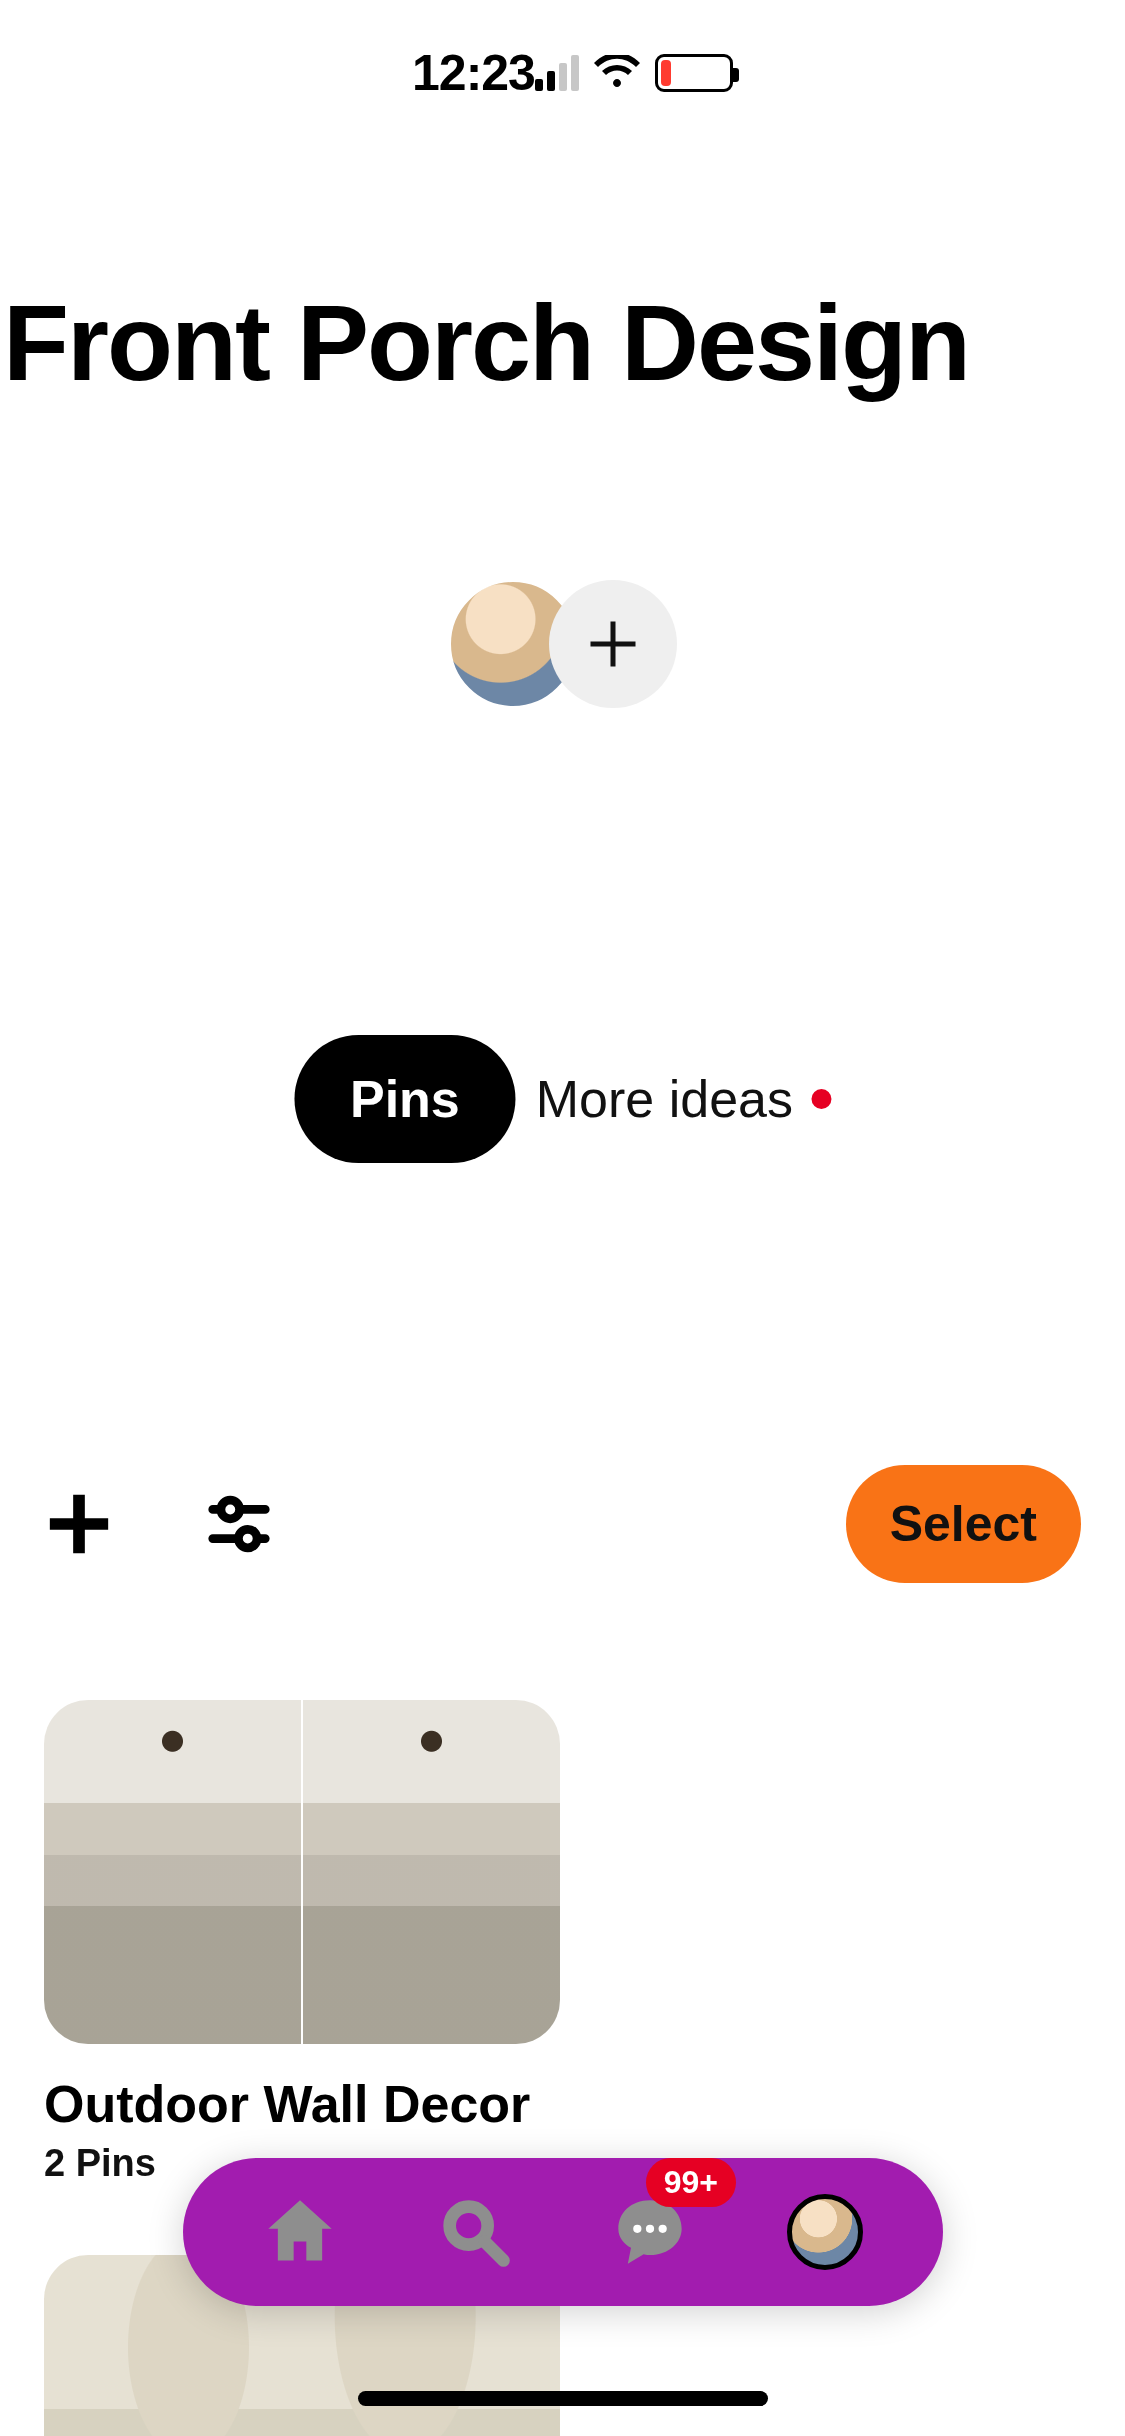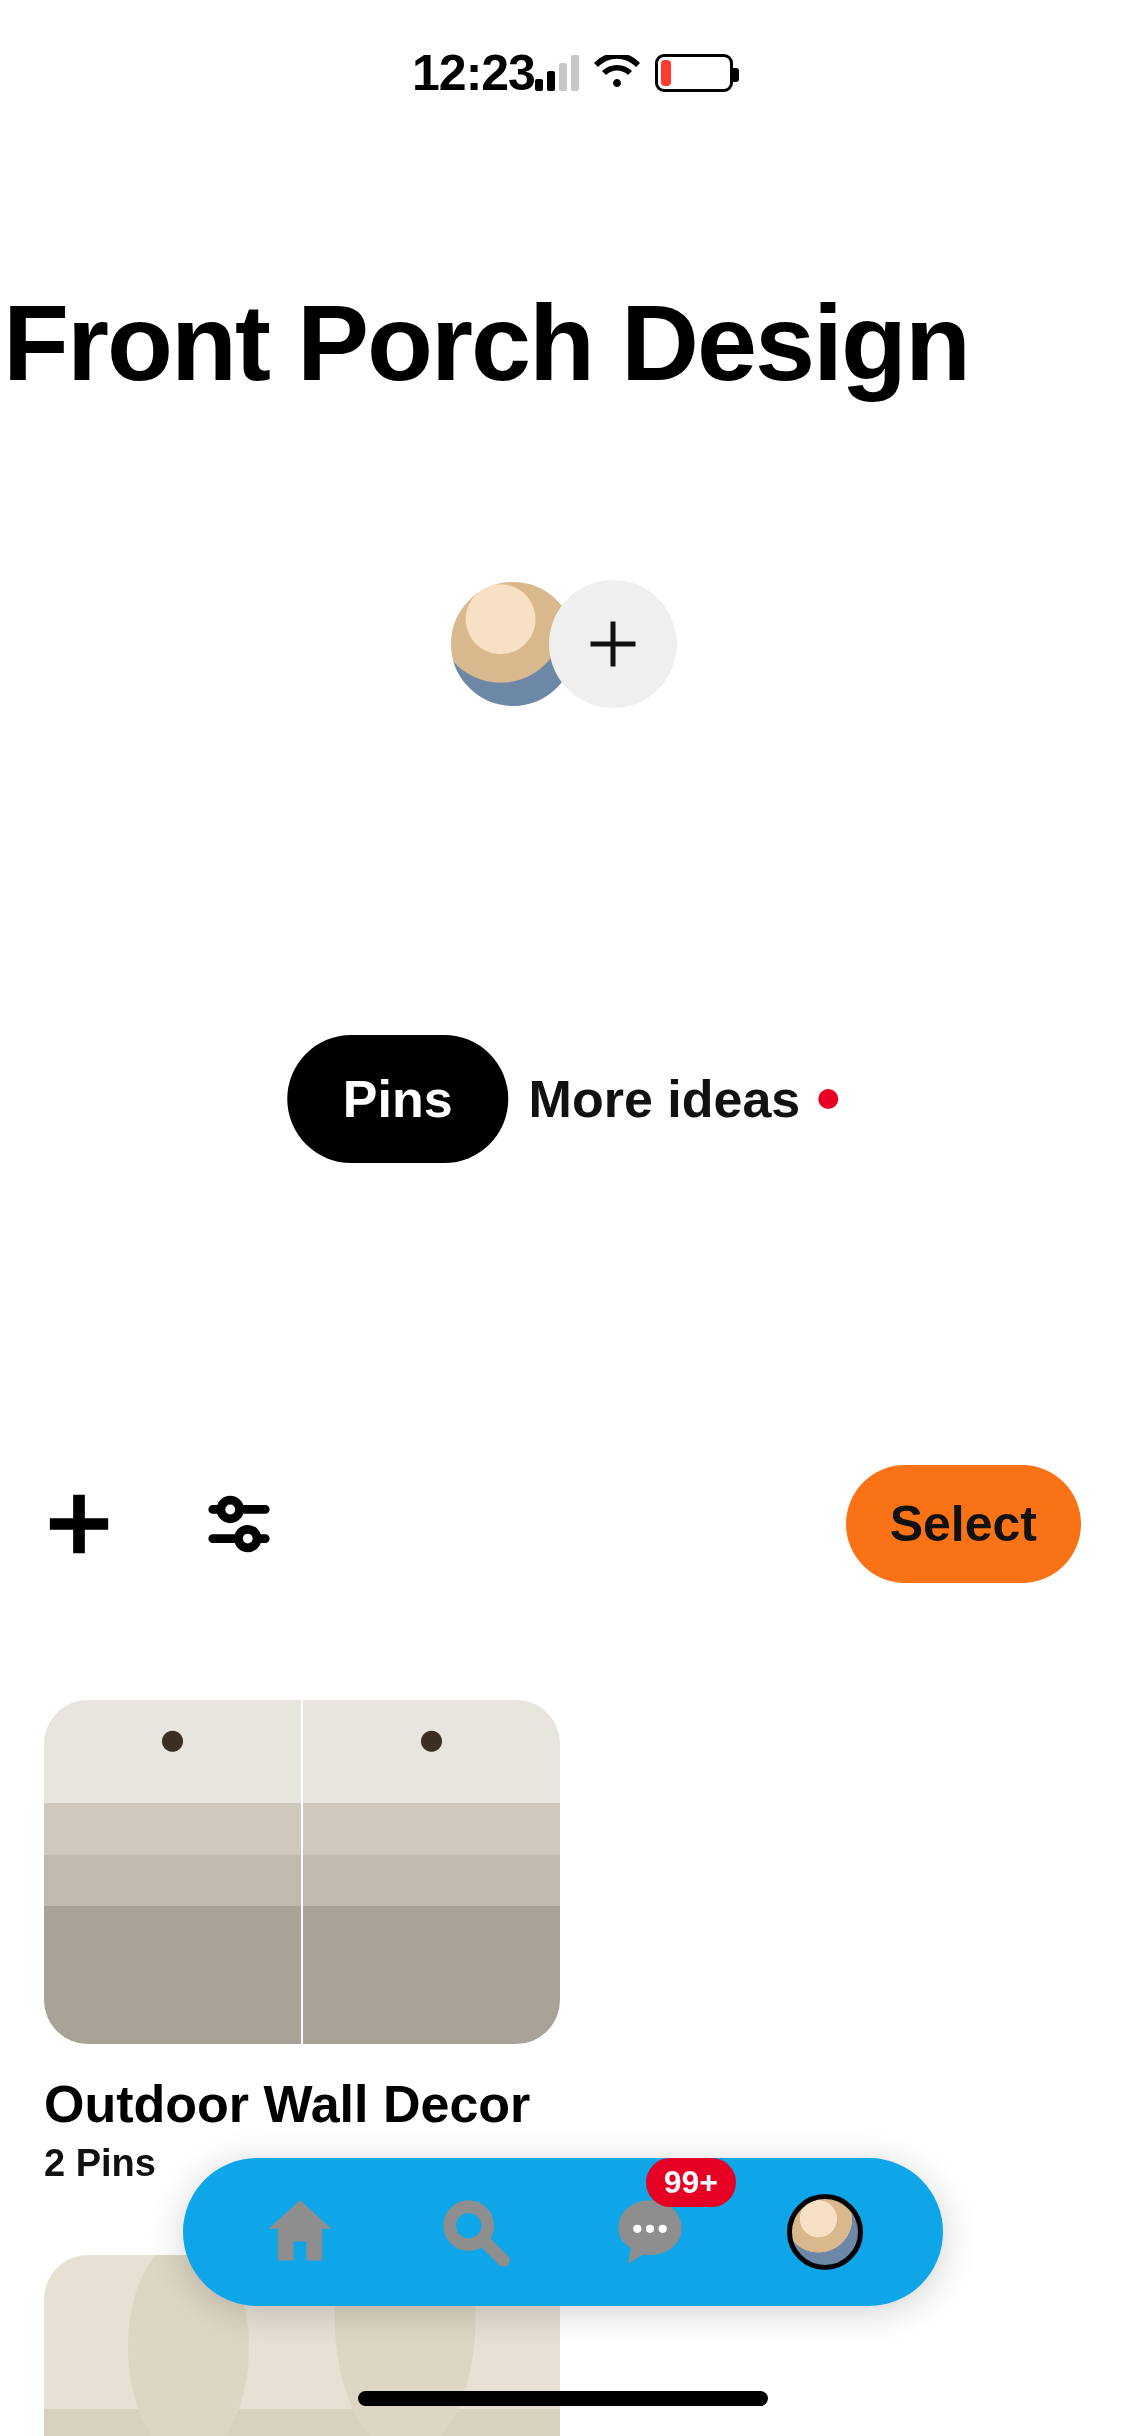--- a/index.html
+++ b/index.html
@@ -84,21 +84,21 @@
   .tabs {
     position:absolute; top:1035px; left:50%; transform:translateX(-50%);
     display:flex; align-items:center; gap:20px;
   }
   .tab-pill {
     background:#000; color:#fff; border-radius:65px;
     padding: 34px 56px;
     font-size:52px; font-weight:600;
   }
   .tab-plain {
-    font-size:52px; font-weight:700; color:#111;
+    font-size:52px; font-weight:400; color:#111;
     display:flex; align-items:center; gap:18px;
   }
   .red-dot { width:20px;height:20px;border-radius:50%;background:#e60023; }
 
   
   .toolbar {
     position:absolute; top:1465px; left:0; right:0;
     padding:0 44px;
     display:flex; align-items:center; justify-content:space-between;
   }
@@ -152,21 +152,21 @@
       radial-gradient(ellipse at 28% 12%, #ddd6c4 0 60px, transparent 61px),
       radial-gradient(ellipse at 70% 8%, #ddd6c4 0 70px, transparent 71px),
       linear-gradient(180deg, rgba(0,0,0,0) 0 60%, rgba(0,0,0,0.1) 100%);
   }
 
   
   .bottom-nav {
     position:absolute;
     bottom:130px; left:50%; transform:translateX(-50%);
     width:760px; height:148px;
-    background:#0ea5e9; border-radius:90px;
+    background:#a21caf; border-radius:90px;
     box-shadow:0 6px 36px rgba(0,0,0,0.18);
     display:flex; align-items:center; justify-content:space-around;
     padding:16px 30px;
   }
   .nav-btn { position:relative; width:100px;height:100px; display:flex;align-items:center;justify-content:center; }
   .nav-btn svg { width:76px;height:76px; }
   .badge {
     position:absolute; top:-24px; right:-36px;
     background:#e60023; color:#fff;
     font-size:32px; font-weight:700;

